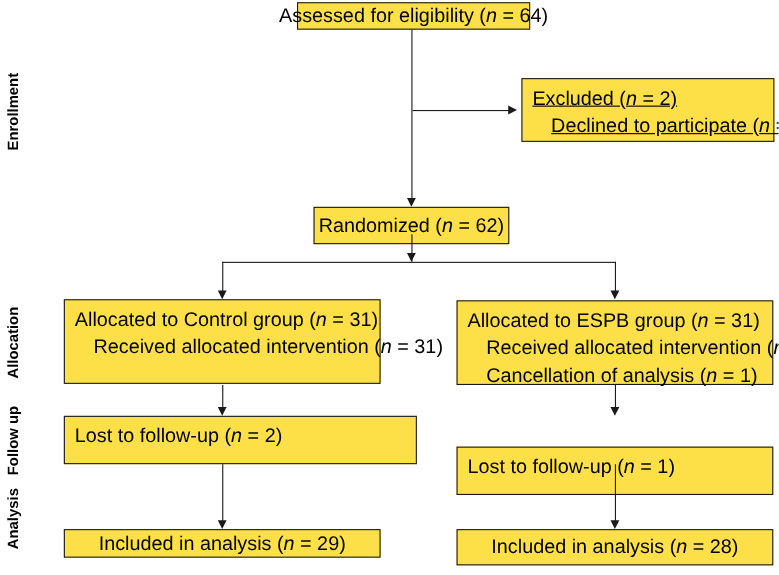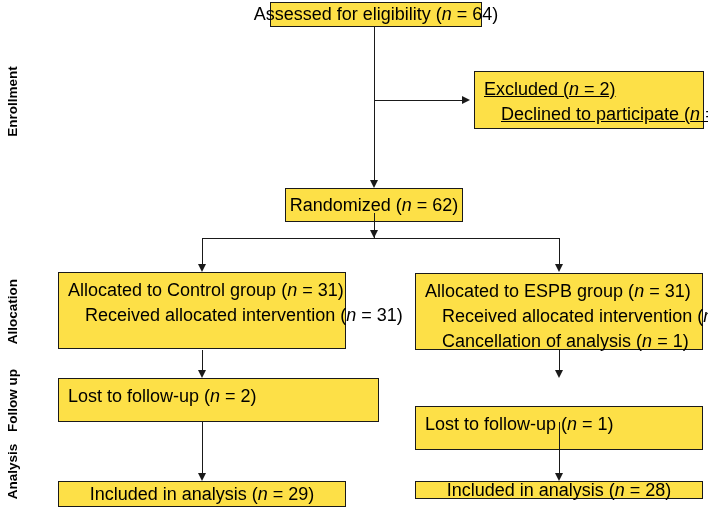--- a/index.html
+++ b/index.html
@@ -170,19 +170,19 @@
 
   <div class="vline" style="left:559px; top:422px; height:52px;"></div>
   <div class="arrow-down" style="left:555px; top:473px;"></div>
 
   <div class="box center-txt" style="left:58px; top:481px; width:288px; height:26px;align-items:center;">
     <span class="line">
       <span>Included in analysis (</span><span class="ital">n</span><span> = 29)</span>
     </span>
   </div>
 
-  <div class="box center-txt" style="left:415px; top:481px; width:288px; height:18px;">
+  <div class="box center-txt" style="left:415px; top:481px; width:288px; height:33px;">
     <span class="line">
       <span>Included in analysis (</span><span class="ital">n</span><span> = 28)</span>
     </span>
   </div>
 
 </div>
 
 </body></html>

